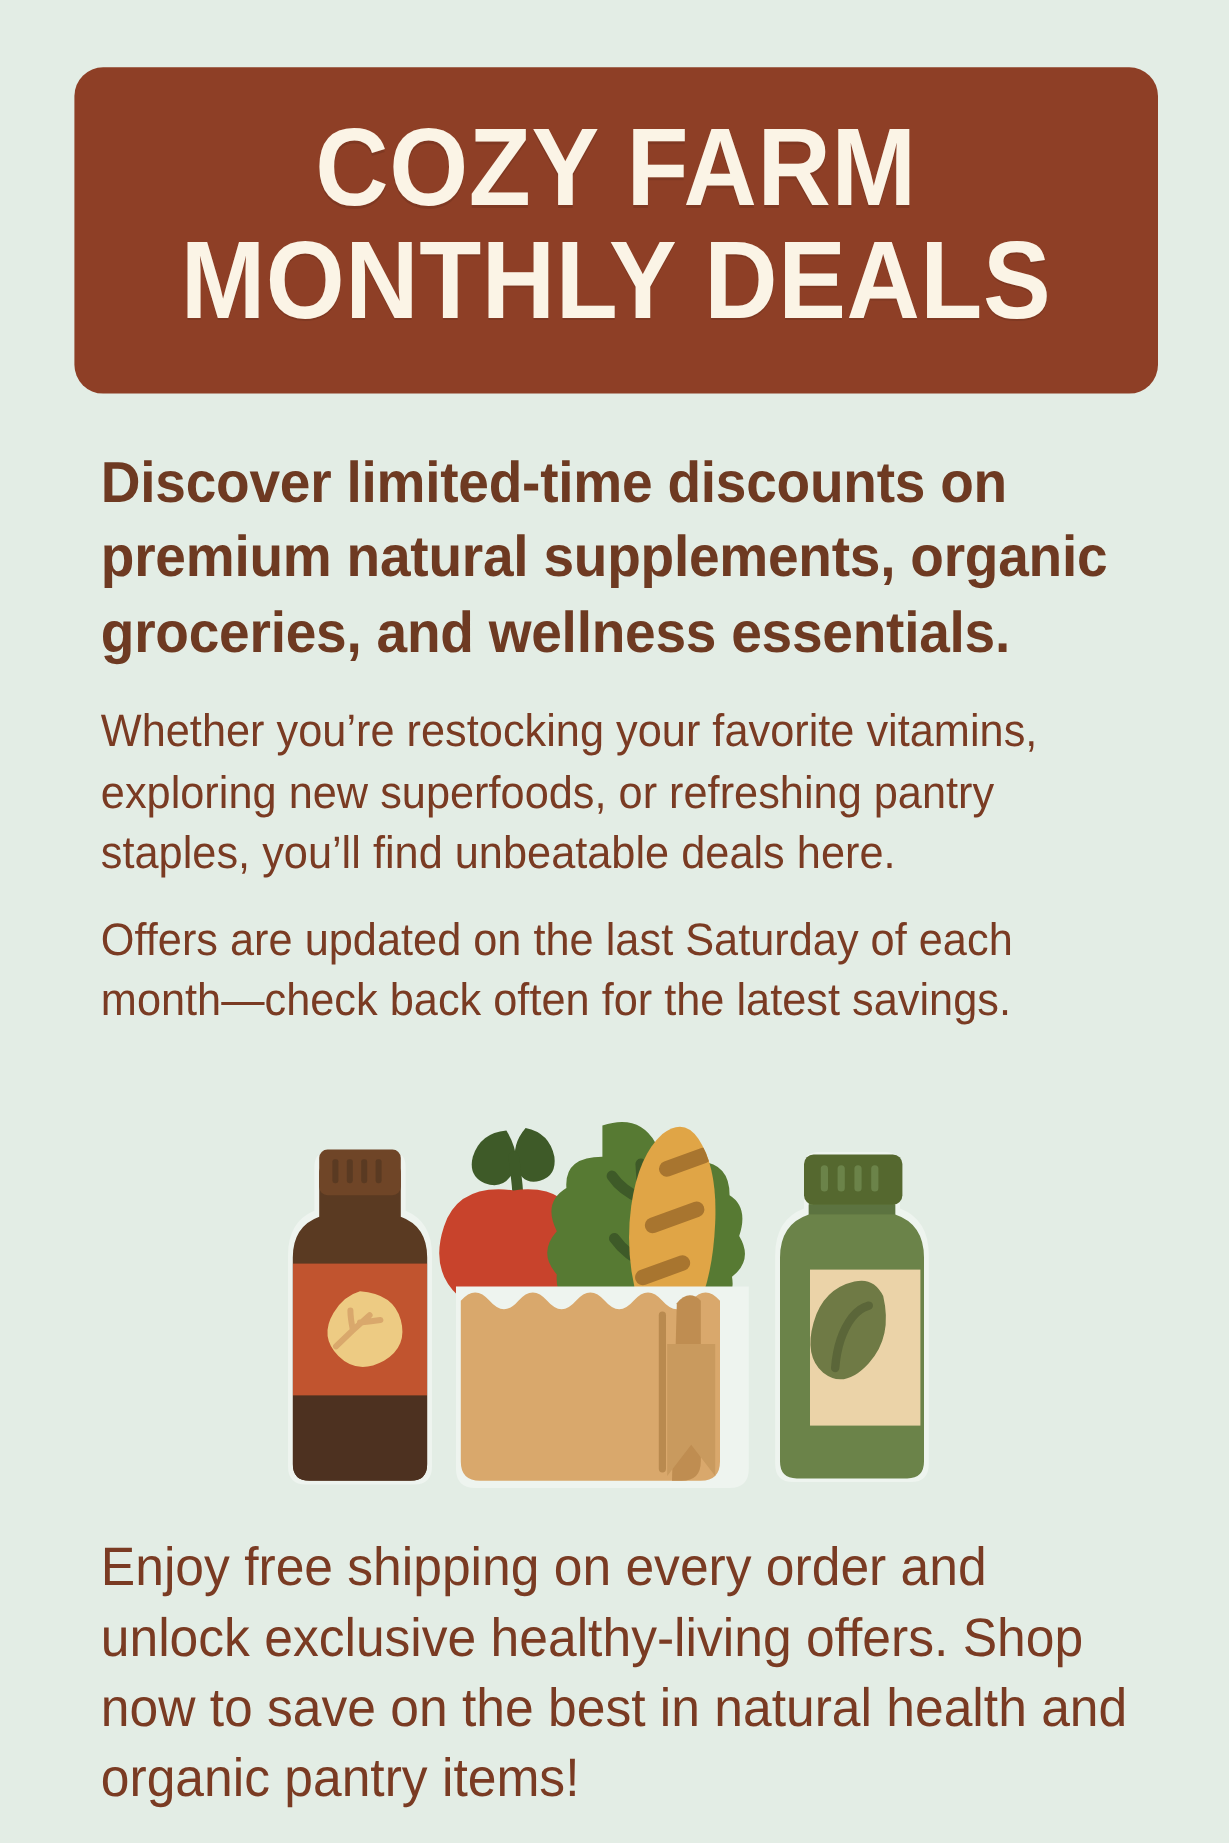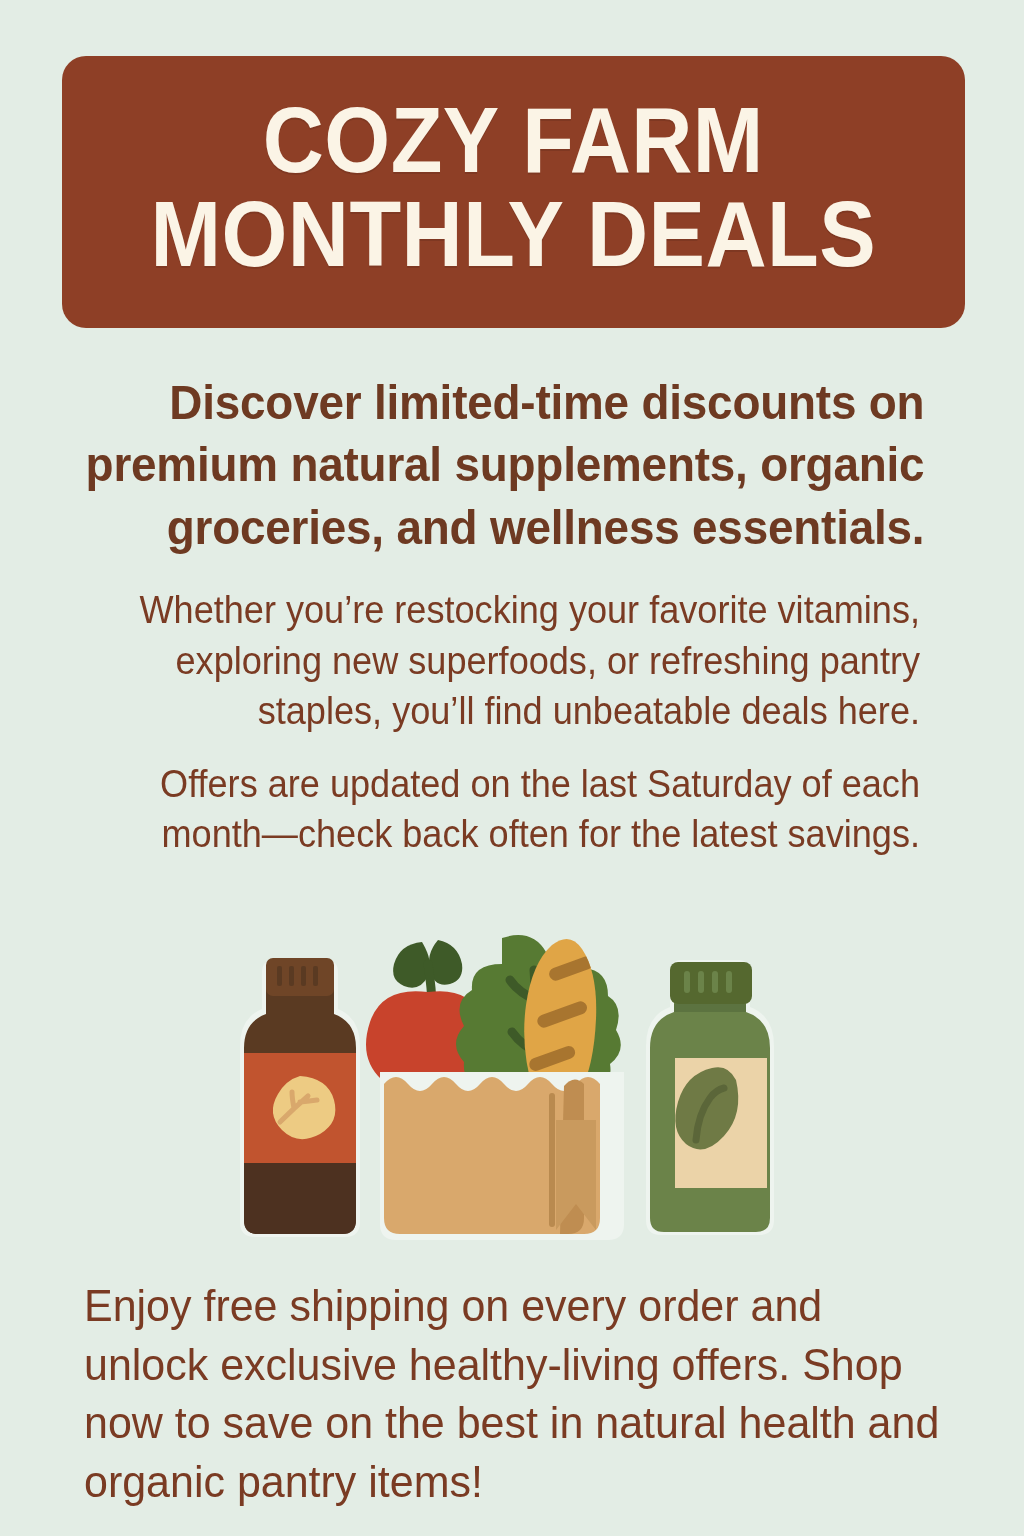--- a/index.html
+++ b/index.html
@@ -47,21 +47,20 @@
     white-space: nowrap;
     text-shadow: 0 2px 0 rgba(0,0,0,0.10);
   }
 
   
   .content {
     position: absolute;
     left: 84px;
     top: 372px;
     width: 880px;
-    text-align: right;
   }
 
   .lead {
     color: #6e3a22;
     font-family: "Liberation Sans Narrow", "Liberation Sans", sans-serif;
     font-weight: bold;
     font-size: 48px;
     line-height: 1.30;
     letter-spacing: -0.2px;
     transform: scaleX(0.955);

